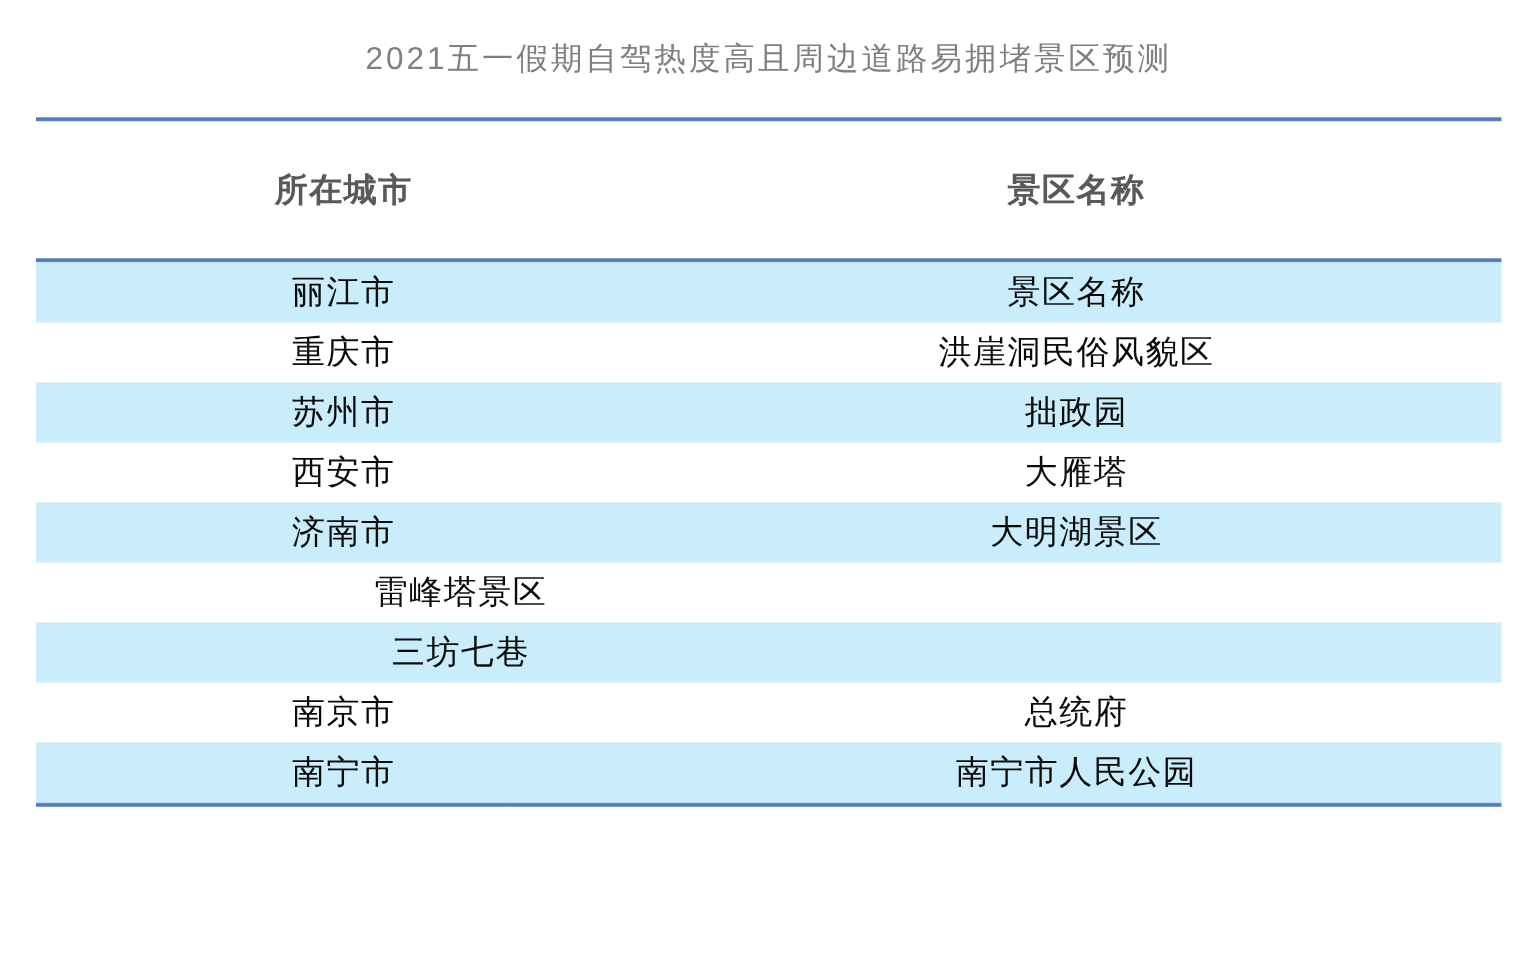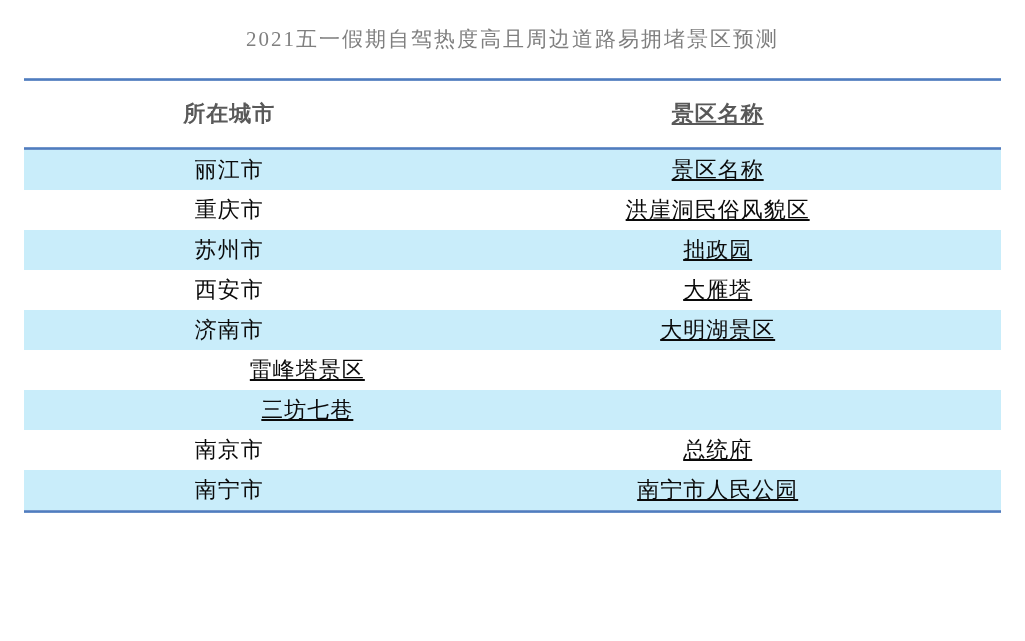--- a/index.html
+++ b/index.html
@@ -19,44 +19,43 @@
   }
   .title {
     height: 78px;
     display: flex;
     align-items: center;
     justify-content: center;
     color: #7f7f7f;
     font-size: 21px;
     letter-spacing: 2px;
     white-space: nowrap;
-    font-family: Liberation Serif, serif;
   }
   .table {
     margin: 0 24px;
     width: 977px;
   }
   .rule {
     height: 3px;
     background: linear-gradient(to bottom, #9fb5da 0%, #4f7dbf 30%, #4f7dbf 75%, #9fb5da 100%);
   }
   .thead {
     display: flex;
-    height: 66px;
+    height: 91px;
     align-items: center;
   }
   .th {
     text-align: center;
     font-weight: bold;
     color: #595959;
     font-size: 22px;
     letter-spacing: 1px;
   }
   .col-city { width: 42%; }
-  .col-spot { width: 58%; text-decoration: underline; }
+  .col-spot { width: 58%; }
   .tr {
     display: flex;
     height: 40px;
     align-items: center;
   }
   .tbody .tr:nth-child(odd) {
     background: #c9edfa;
   }
   .td {
     text-align: center;

